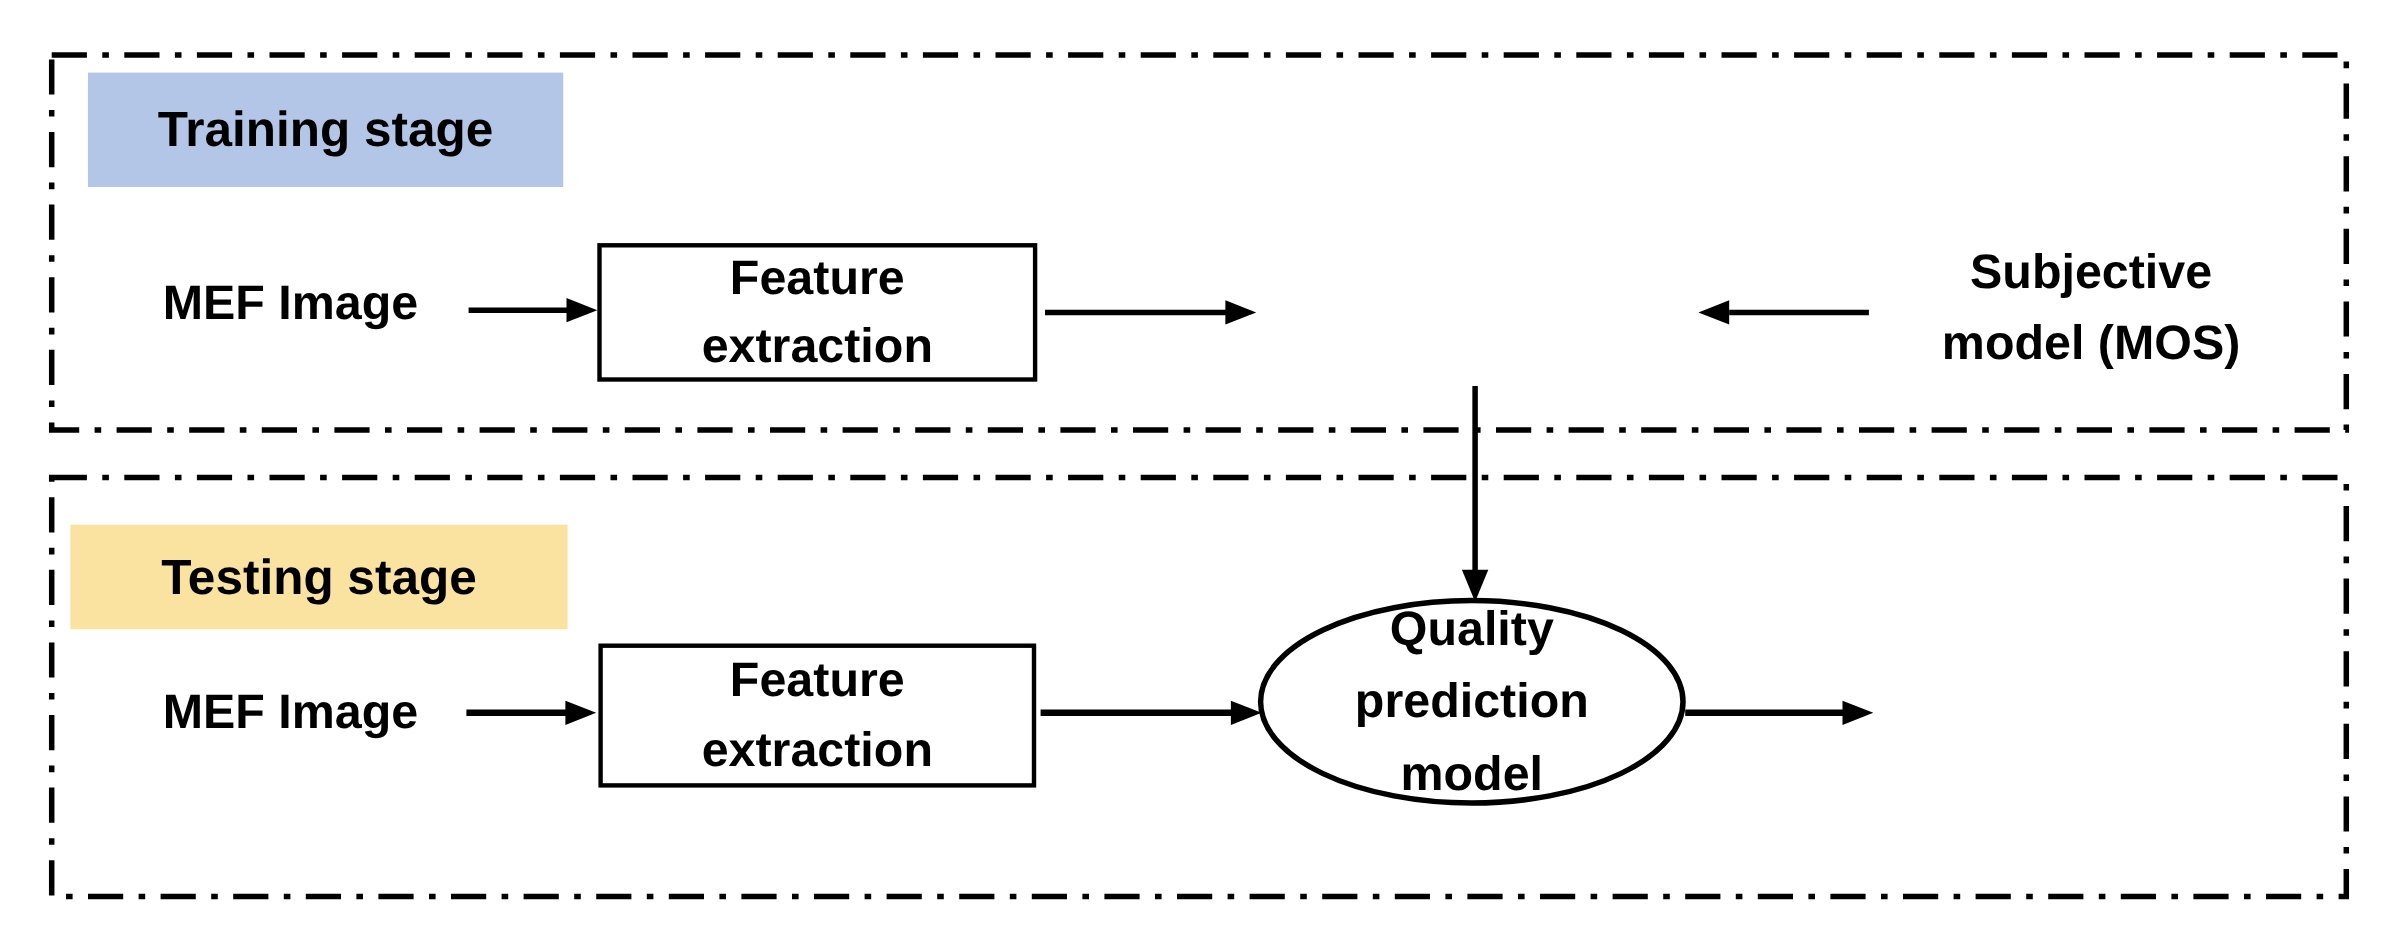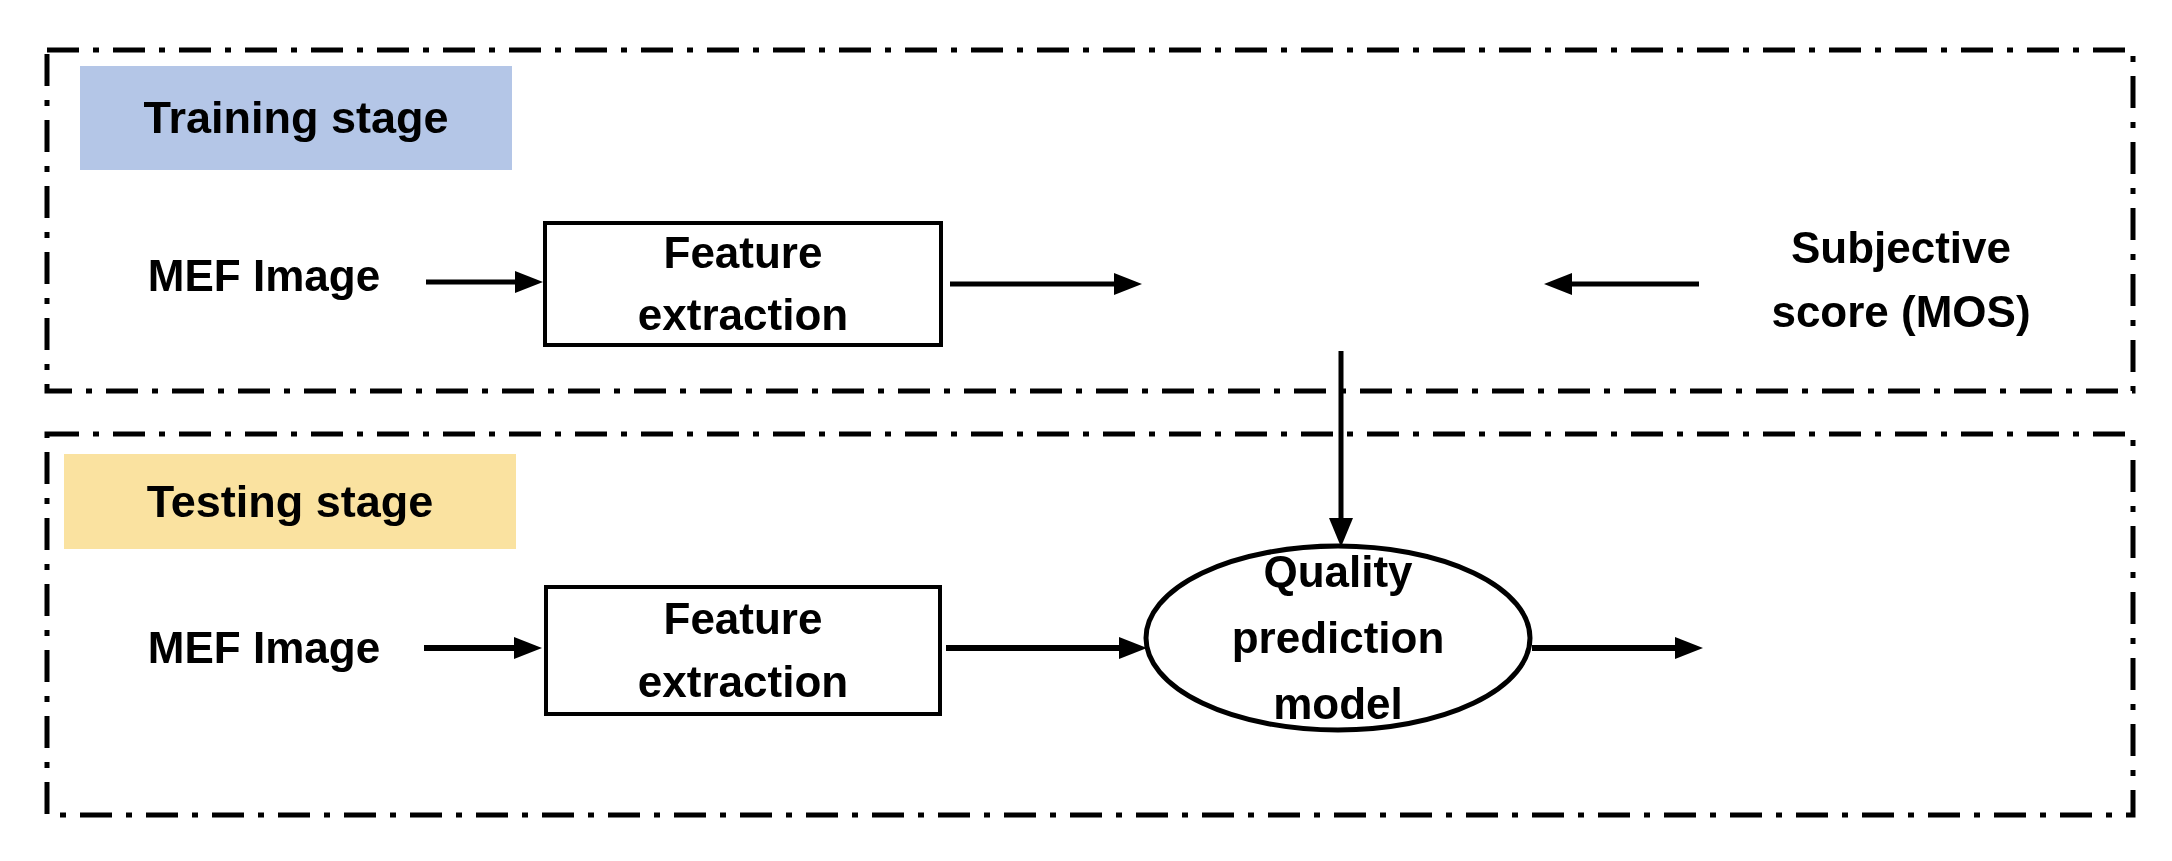--- a/index.html
+++ b/index.html
@@ -86,30 +86,30 @@
     <polygon points="1147,648 1119,637 1119,659" fill="#000000"></polygon>
 
     <line x1="1532" y1="648" x2="1676" y2="648" stroke="#000000" stroke-width="6"></line>
     <polygon points="1703,648 1675,637 1675,659" fill="#000000"></polygon>
 
     <ellipse cx="1338" cy="638" rx="192" ry="92" fill="#ffffff" stroke="#000000" stroke-width="5"></ellipse>
   </svg>
 
   <div class="txt stage-label training" style="left:80px; top:66px; width:432px; height:104px;">Training stage</div>
 
-  <div class="txt stage-label testing" style="left:64px; top:454px; width:452px; height:95px;">Testing stage</div>
+  <div class="txt stage-label testing" style="left:64px; top:477px; width:452px; height:95px;">Testing stage</div>
 
   <div class="txt" style="left:94px; top:241px; width:340px; height:70px;">MEF Image</div>
 
   <div class="node-box" style="left:543px; top:221px; width:400px; height:126px;">Feature
 extraction</div>
 
 
   <div class="txt" style="left:1716px; top:210px; width:370px; height:140px;">Subjective
-score (MOS)</div>
+model (MOS)</div>
 
   <div class="txt" style="left:94px; top:613px; width:340px; height:70px;">MEF Image</div>
 
   <div class="node-box" style="left:544px; top:585px; width:398px; height:131px;">Feature
 extraction</div>
 
   <div class="txt ellipse-text" style="left:1148px; top:533px; width:380px; height:210px;">Quality
 prediction
 model</div>
 

